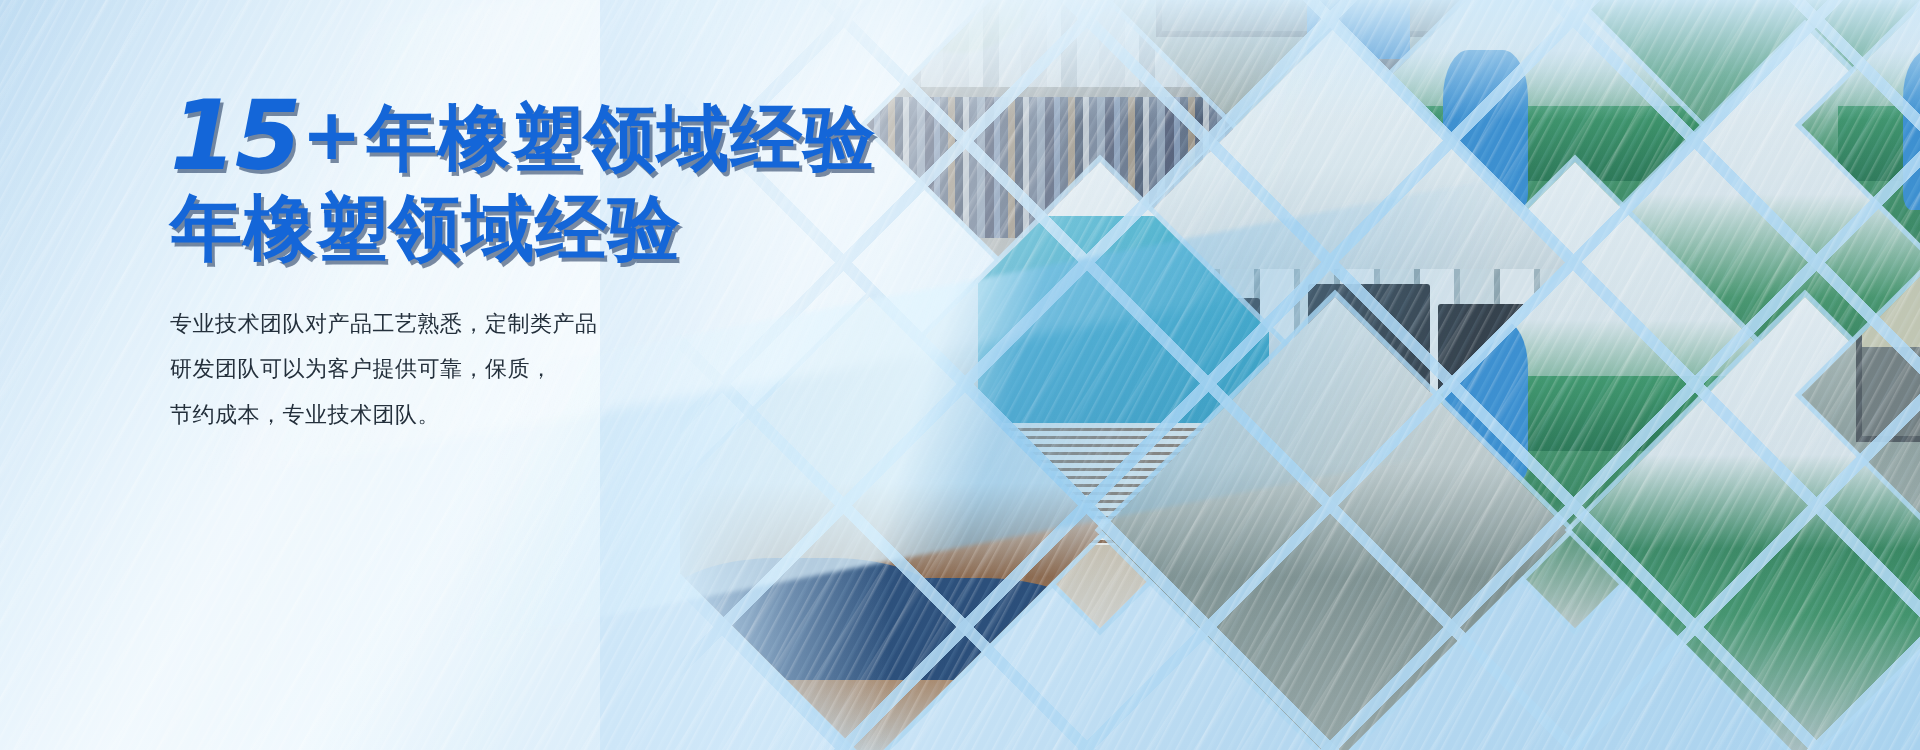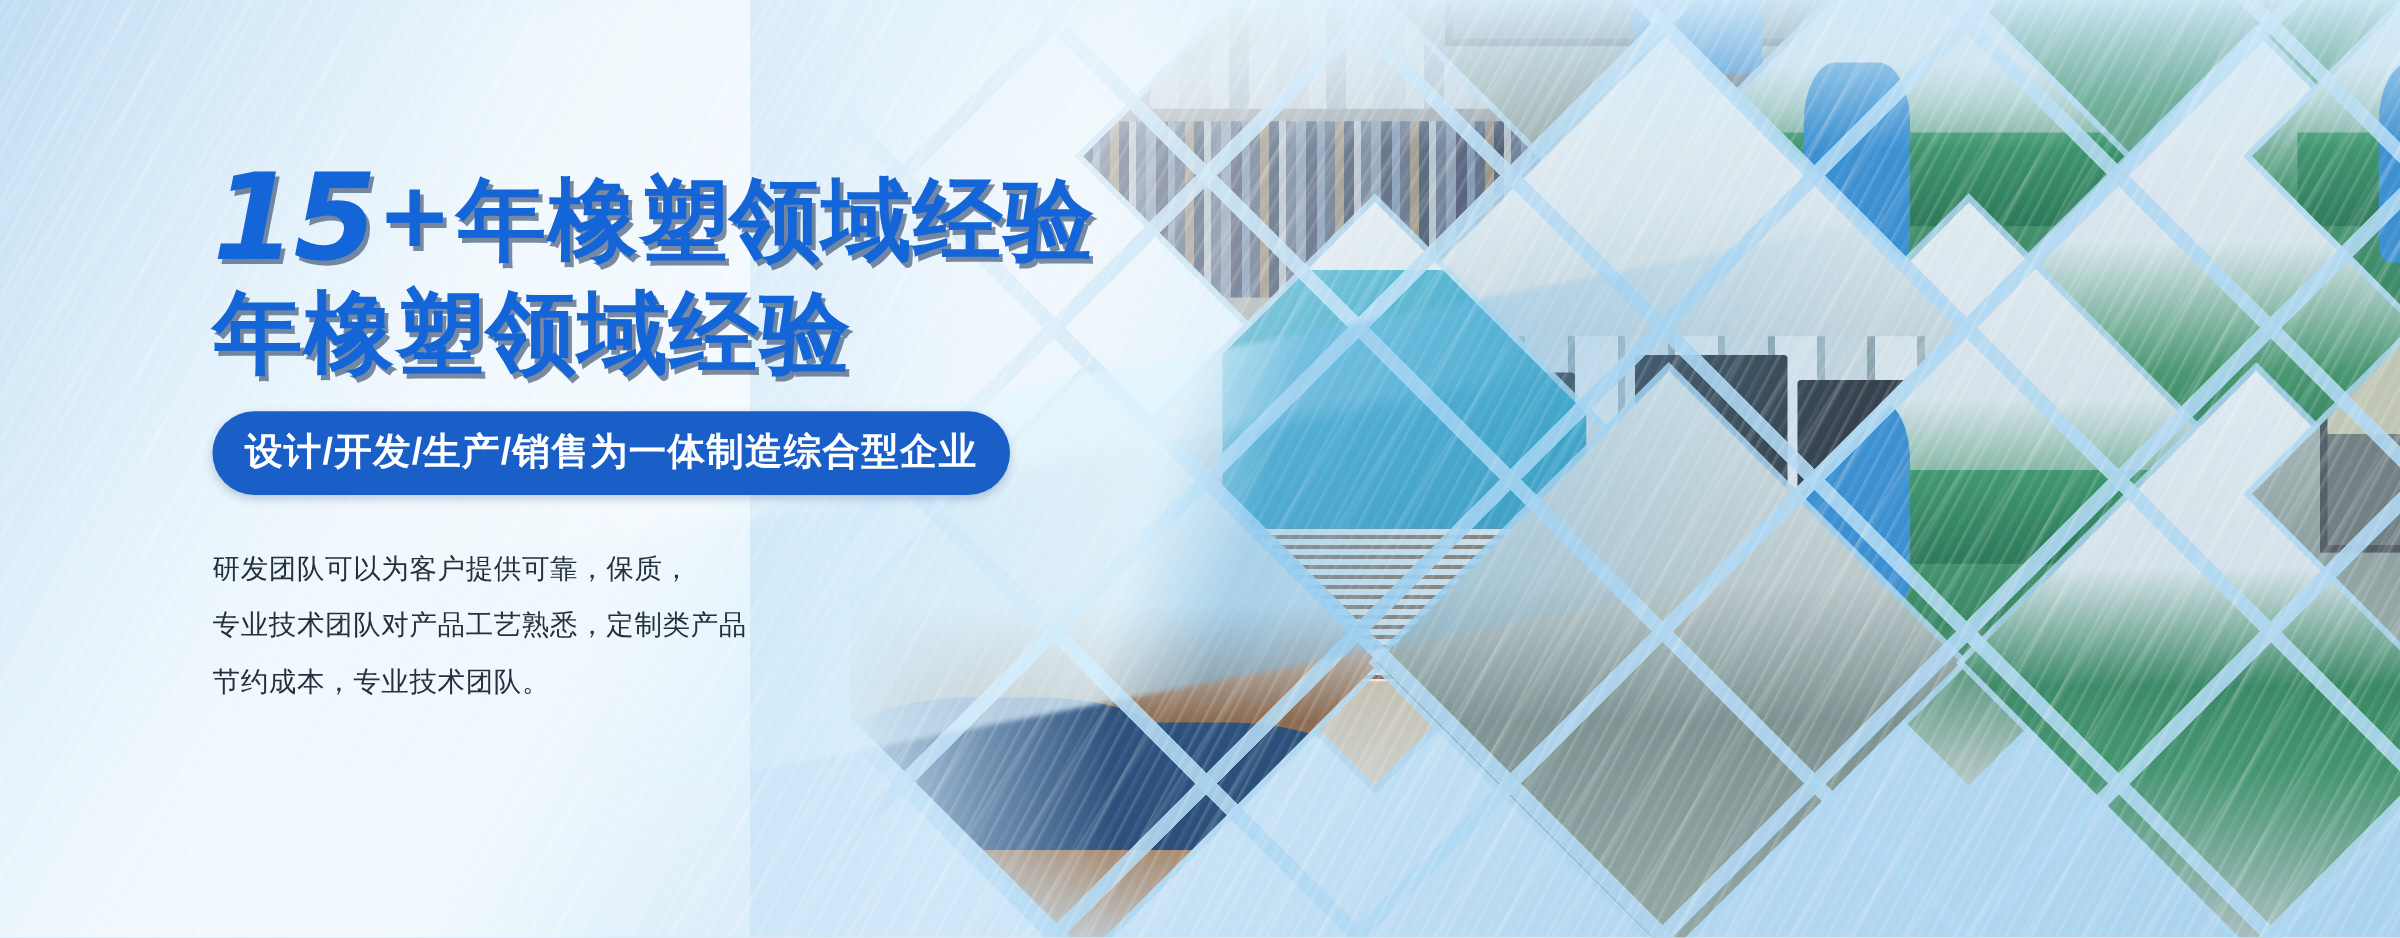--- a/index.html
+++ b/index.html
@@ -169,21 +169,21 @@
   .fade-left{
     position:absolute;left:600px;top:0;width:290px;height:750px;pointer-events:none;
     background:linear-gradient(90deg,#cde6f8 0%,rgba(205,230,248,.92) 28%,rgba(205,230,248,.45) 62%,rgba(205,230,248,0) 100%);
   }
   .fade-top{
     position:absolute;left:660px;top:0;width:1260px;height:120px;pointer-events:none;
     background:linear-gradient(180deg,rgba(208,233,249,.95),rgba(208,233,249,0));
   }
 
   
-  .content{position:absolute;left:170px;top:88px;width:620px;z-index:6;margin-top:38px;}
+  .content{position:absolute;left:170px;top:88px;width:620px;z-index:6;}
   .headline{
     font-family:"DejaVu Sans","Liberation Sans",sans-serif;
     font-weight:bold;color:#1466d8;letter-spacing:1px;
     text-shadow:3px 4px 0 rgba(20,45,85,.55);
     line-height:1.02;white-space:nowrap;
   }
   .hl1{font-size:72px;}
   .hl1 .num{
     font-size:96px;font-style:italic;font-weight:bold;letter-spacing:-2px;
     vertical-align:-6px;margin-right:2px;
@@ -322,22 +322,21 @@
   <div class="glow-sweep"></div>
 
   <div class="content">
 
     <div class="headline hl1">
       <span class="num">15</span><span class="plus">+</span><span>年橡塑领域经验</span>
     </div>
 
     <div class="headline hl2">年橡塑领域经验</div>
 
-    <div class="badge">设计/开发/生产/销售为一体制造综合型企业</div>
 
     <div class="para">
+      <div>专业技术团队对产品工艺熟悉，定制类产品</div>
       <div>研发团队可以为客户提供可靠，保质，</div>
-      <div>专业技术团队对产品工艺熟悉，定制类产品</div>
       <div>节约成本，专业技术团队。</div>
     </div>
   </div>
 
 </div>
 
 </body></html>

